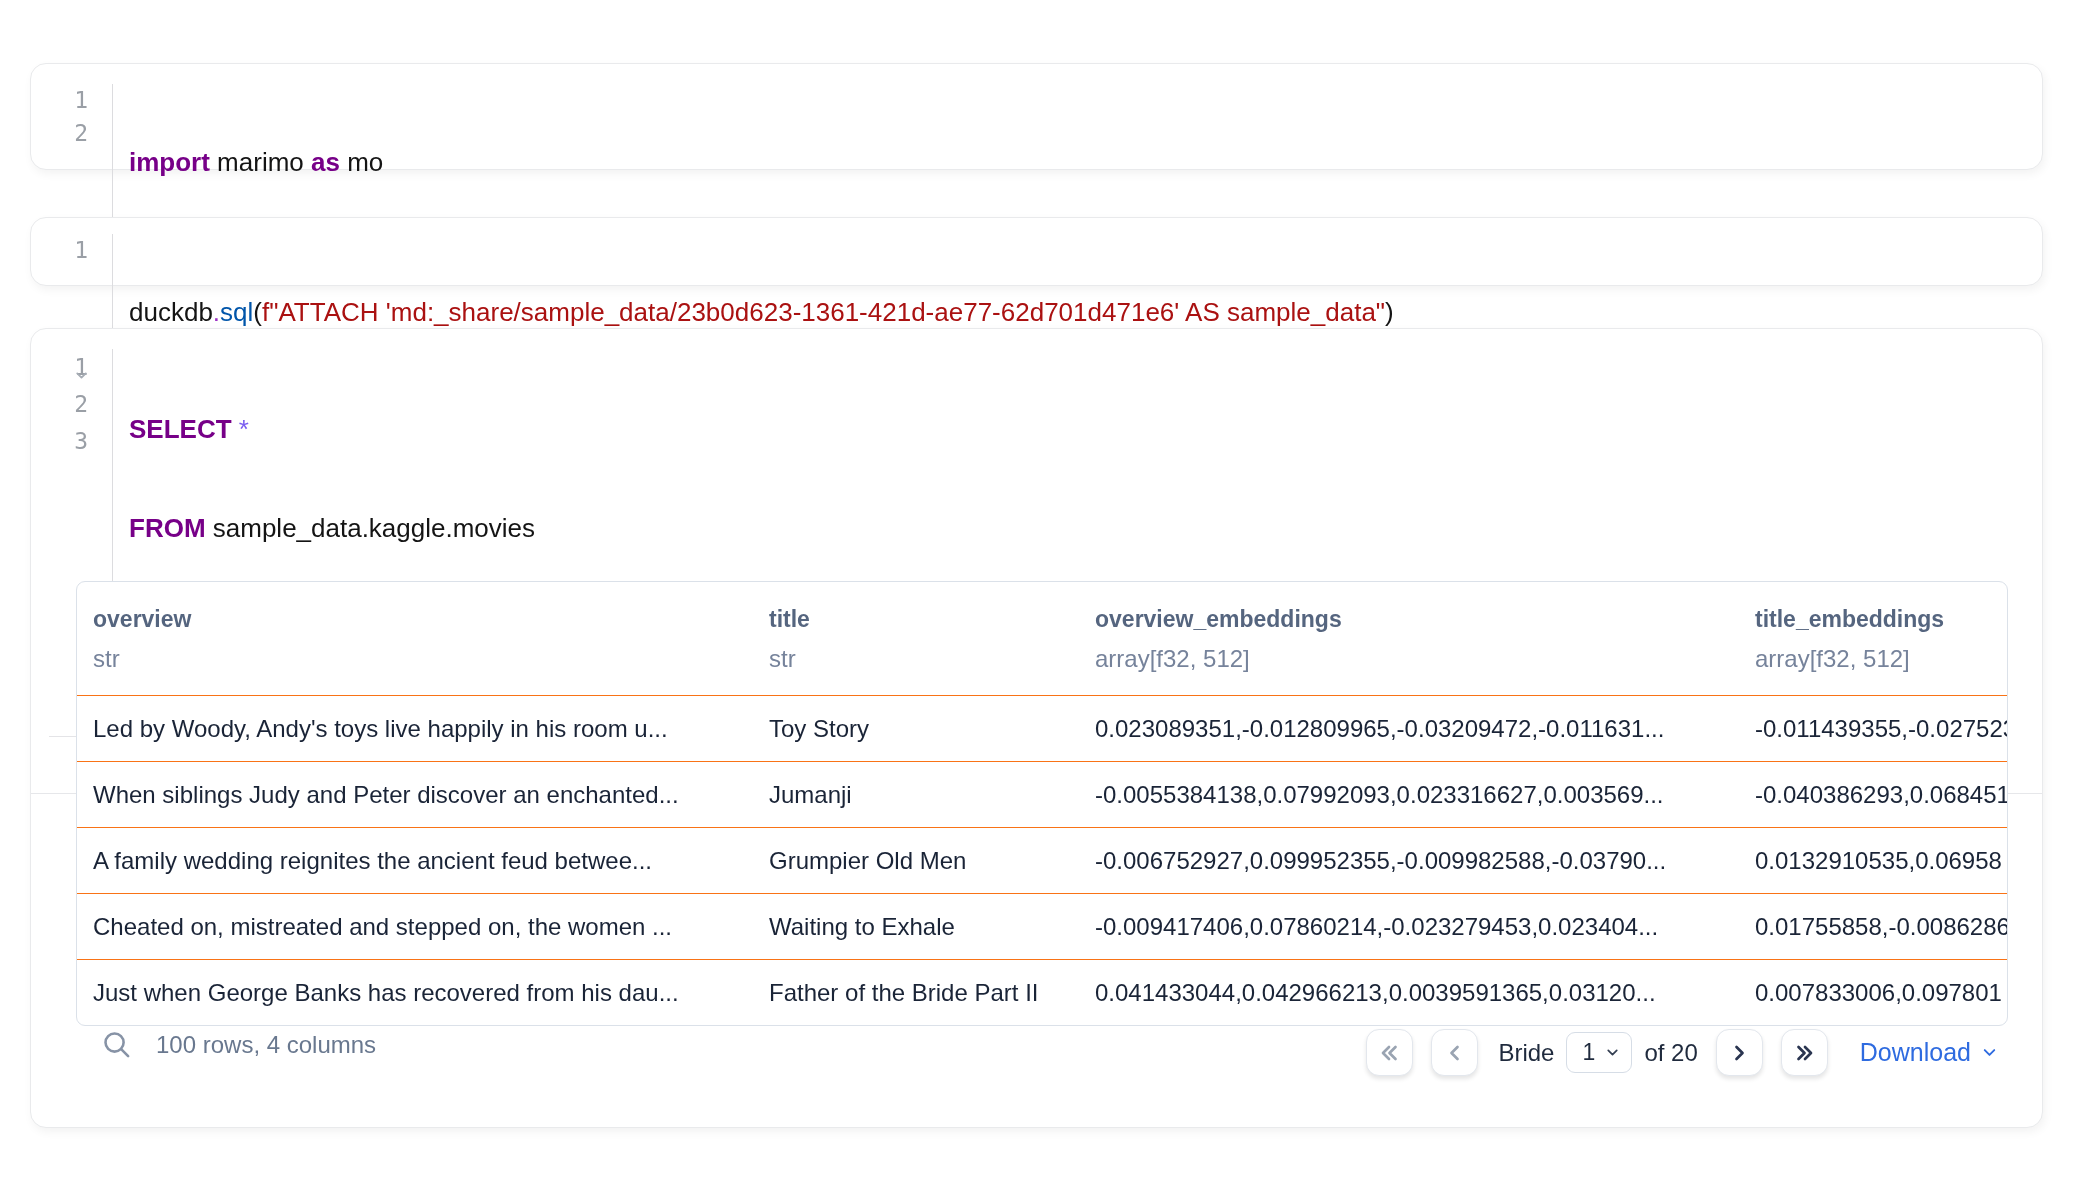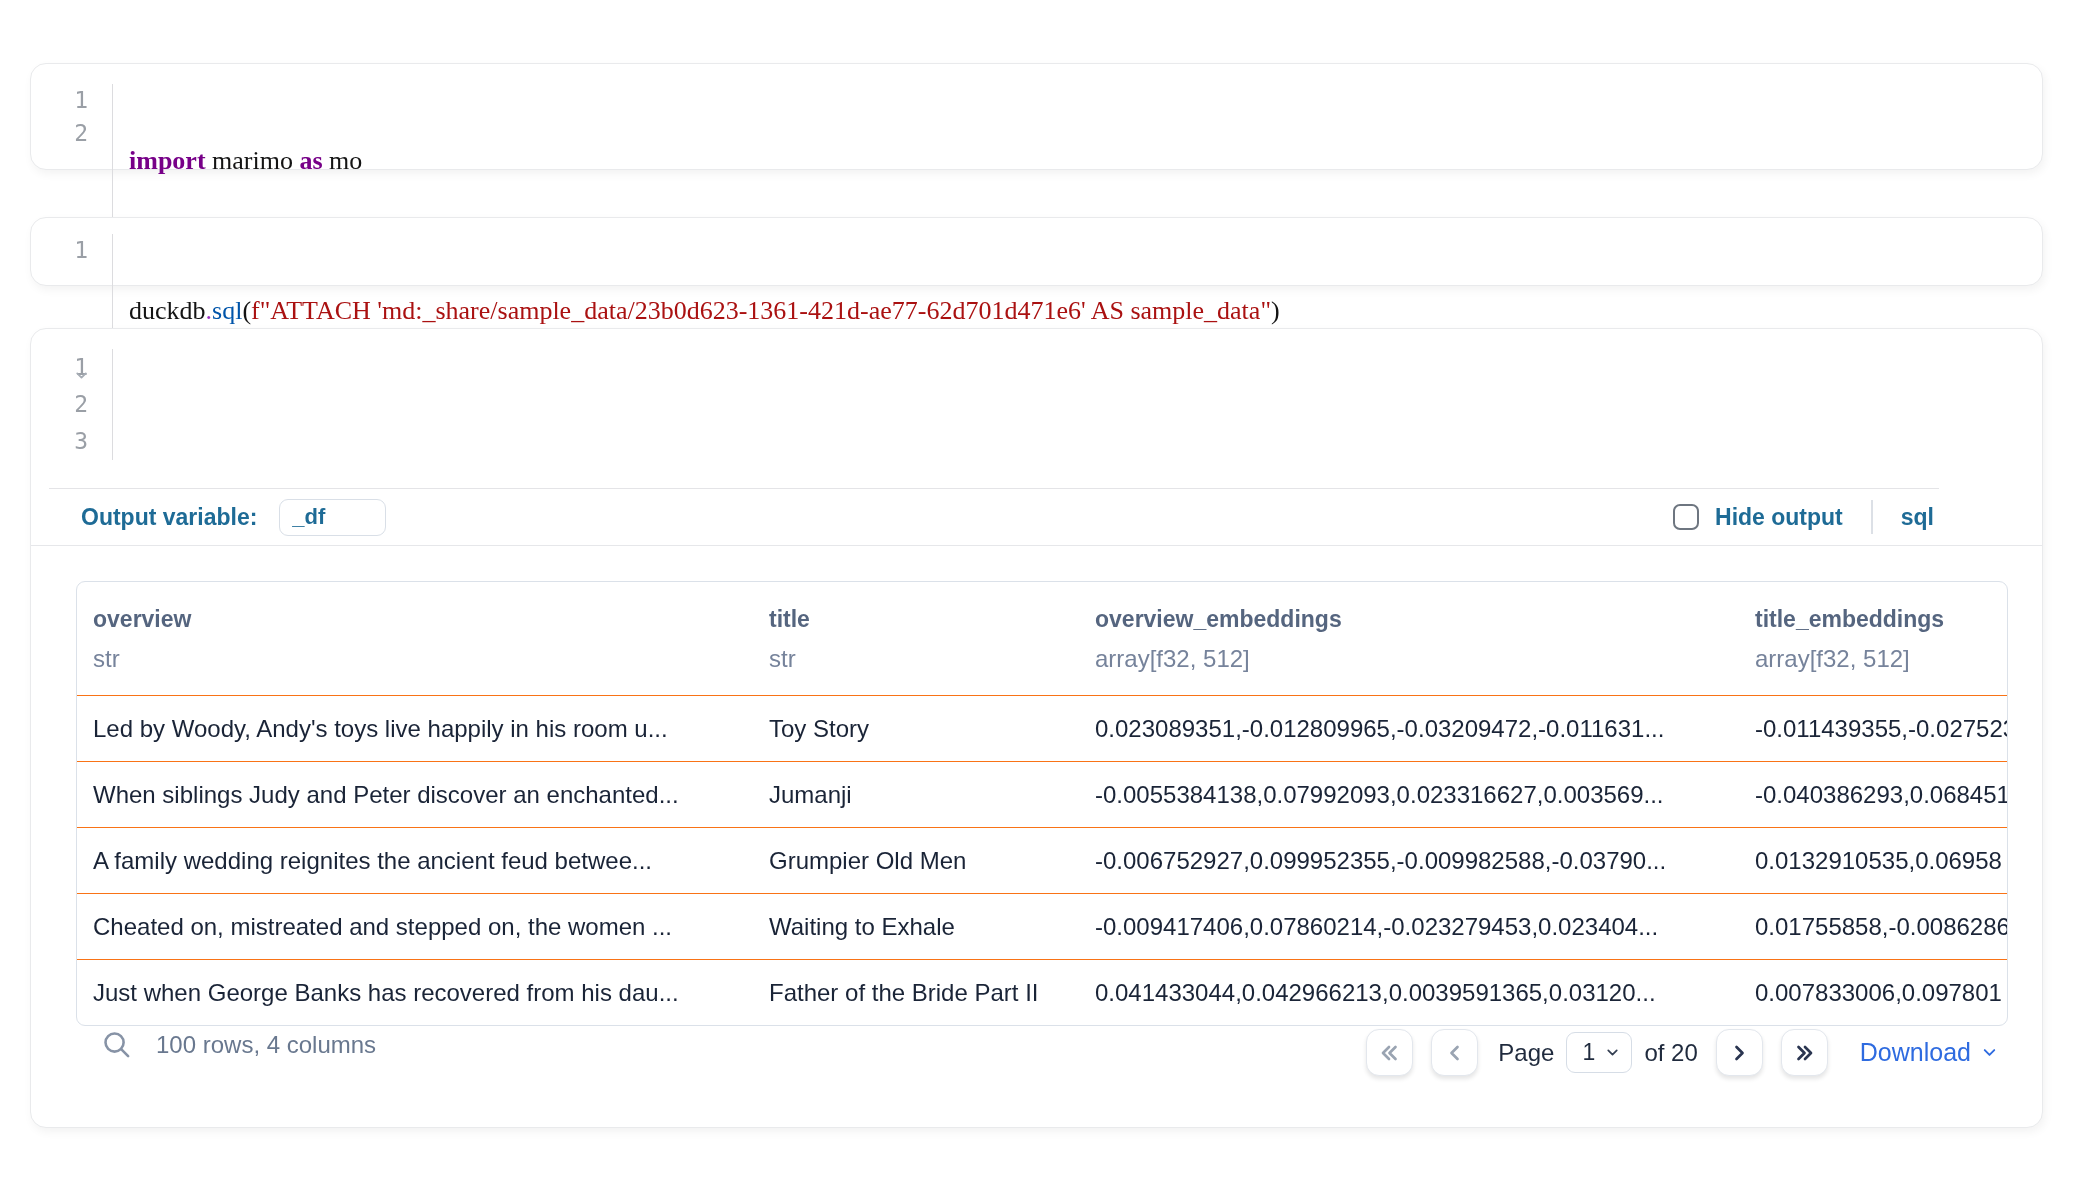--- a/index.html
+++ b/index.html
@@ -31,21 +31,21 @@
     text-align:right; padding-right:24px;
     color:#9a9fa6;
     font-family:"DejaVu Sans Mono", monospace;
     font-size:23px;
   }
   .gl { line-height:33px; position:relative; }
   #cell3 .gl { line-height:37px; }
   .fold-icon { position:absolute; right:-2px; top:9px; }
   .codecol {
     padding-left:16px;
-    font-family:Liberation Serif, serif;
+    font-family:Liberation Sans, sans-serif;
     font-size:26px; color:#141414;
     white-space:pre;
   }
   .cl { line-height:33px; }
   #cell3 .cl { line-height:37px; }
   .kw   { color:#770088; font-weight:bold; }
   .op   { color:#9d30c5; }
   .fn   { color:#0055aa; }
   .str  { color:#aa1111; }
   .numt { color:#116644; }
@@ -155,20 +155,25 @@
 
 <section class="cell" id="cell3">
   <div class="code-wrap">
     <div class="gutter">
       <div class="gl"><span>1</span><span class="fold-icon"><svg width="17" height="17" viewBox="0 0 24 24" fill="none" stroke="#a7adb5" stroke-width="2.6" stroke-linecap="round" stroke-linejoin="round">
               <path d="M6 9 L12 15 L18 9"></path>
             </svg></span></div>
       <div class="gl">2</div>
       <div class="gl">3</div>
     </div>
+    <div class="codecol">
+      <div class="cl"><span class="kw">SELECT</span><span> </span><span class="star">*</span></div>
+      <div class="cl"><span class="kw">FROM</span><span> sample_data.kaggle.movies</span></div>
+      <div class="cl"><span class="kw">LIMIT</span><span> </span><span class="numt">100</span></div>
+    </div>
   </div>
 
   <div class="code-divider"></div>
 
   <div class="outvar-row">
     <span class="outvar-label">Output variable:</span>
     <input class="outvar-input" type="text" value="_df" style="">
     <div class="outvar-right">
       <input type="checkbox" class="hide-chk" style="">
       <span class="hide-label">Hide output</span>
@@ -249,21 +254,21 @@
             </svg>
           </span>
       </button>
       <button class="pbtn disabled">
         <span style="display:flex;">
             <svg width="24" height="24" viewBox="0 0 24 24">
               <path d="M14.5 6 L8.5 12 L14.5 18"></path>
             </svg>
           </span>
       </button>
-      <span class="page-label">Page</span>
+      <span class="page-label">Bride</span>
       <div class="page-select">
         <span>1</span>
         <span style="display:flex;">
             <svg width="17" height="17" viewBox="0 0 24 24">
               <path d="M6 9 L12 15 L18 9"></path>
             </svg>
           </span>
       </div>
       <span class="of-label">of 20</span>
       <button class="pbtn">

